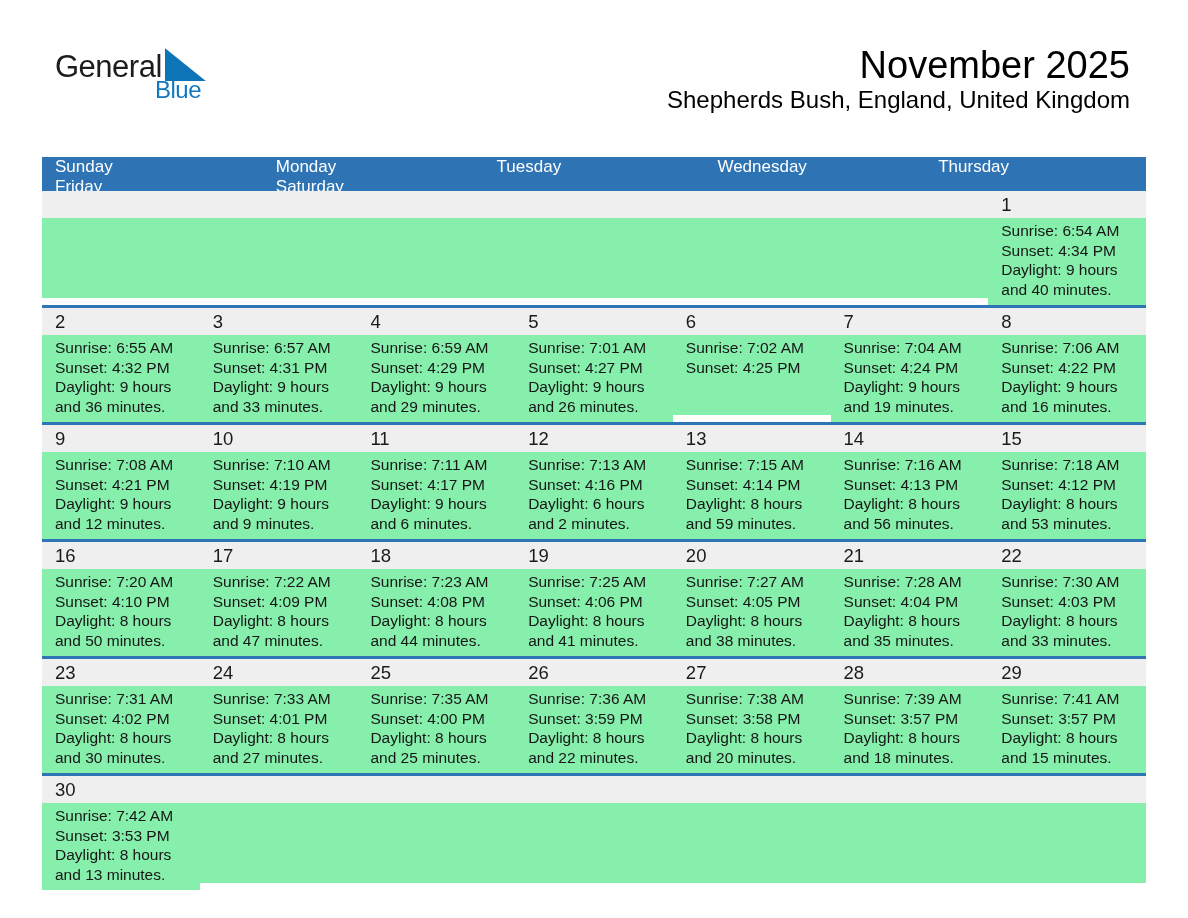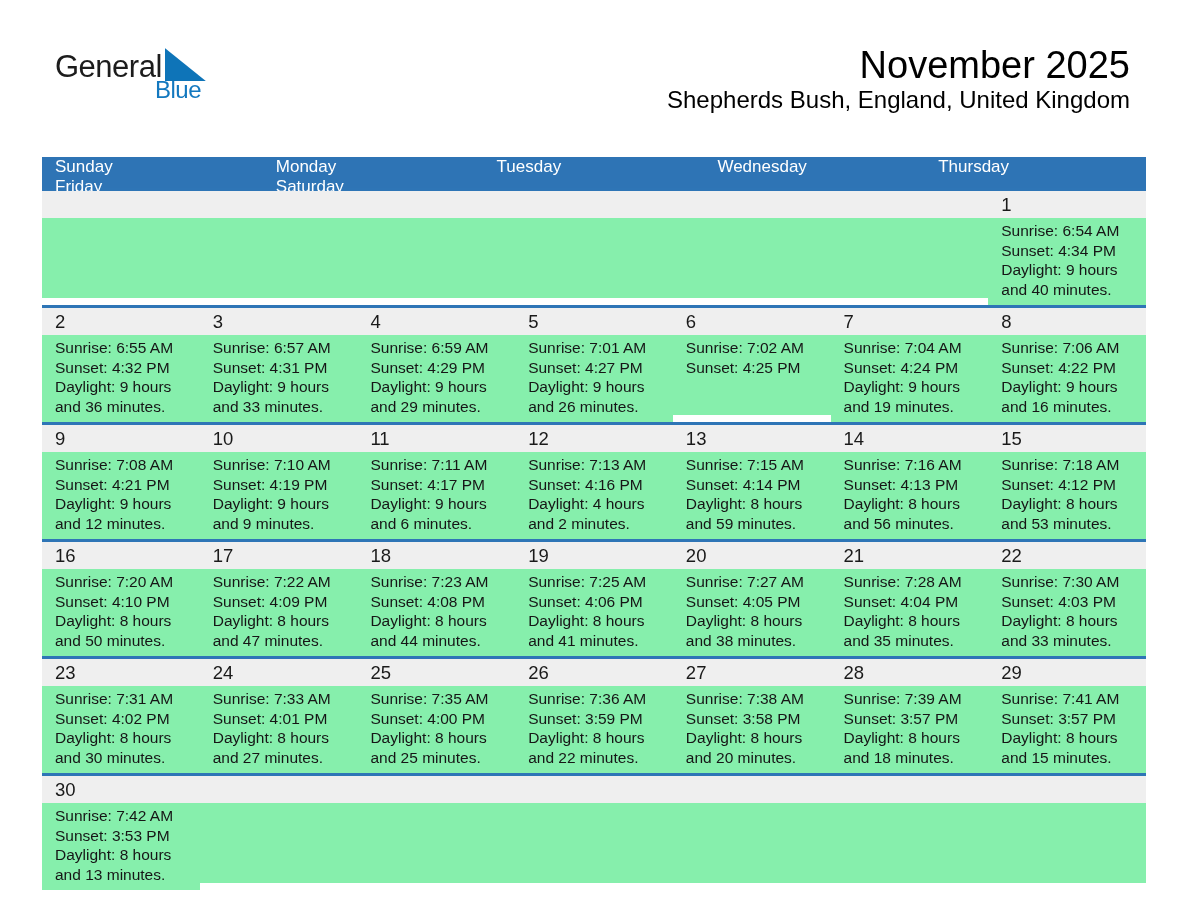--- a/index.html
+++ b/index.html
@@ -208,21 +208,21 @@
               <div class="info-line"><span>Daylight:</span> <span>9 hours and 6 minutes.</span></div>
             </div>
           </div>
           <div class="day-cell">
             <div class="day-strip">
               <div class="day-num">12</div>
             </div>
             <div class="cell-body">
               <div class="info-line"><span>Sunrise:</span> <span>7:13 AM</span></div>
               <div class="info-line"><span>Sunset:</span> <span>4:16 PM</span></div>
-              <div class="info-line"><span>Daylight:</span> <span>4 hours and 2 minutes.</span></div>
+              <div class="info-line"><span>Daylight:</span> <span>6 hours and 2 minutes.</span></div>
             </div>
           </div>
           <div class="day-cell">
             <div class="day-strip">
               <div class="day-num">13</div>
             </div>
             <div class="cell-body">
               <div class="info-line"><span>Sunrise:</span> <span>7:15 AM</span></div>
               <div class="info-line"><span>Sunset:</span> <span>4:14 PM</span></div>
               <div class="info-line"><span>Daylight:</span> <span>8 hours and 59 minutes.</span></div>

